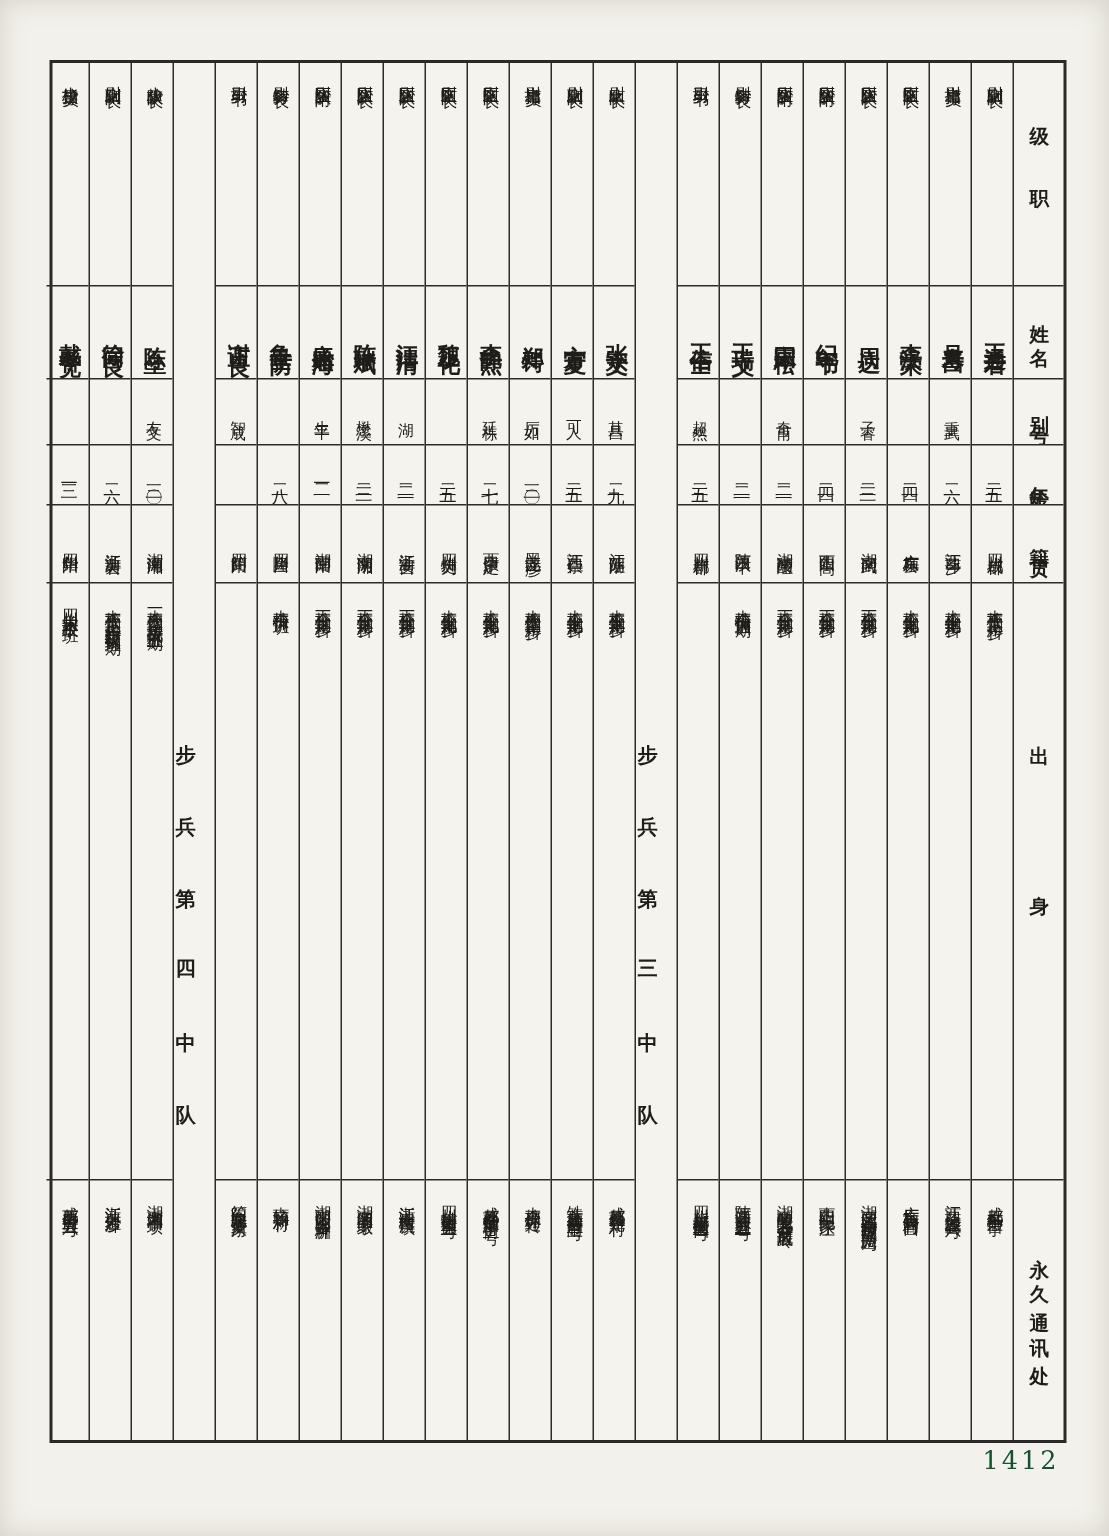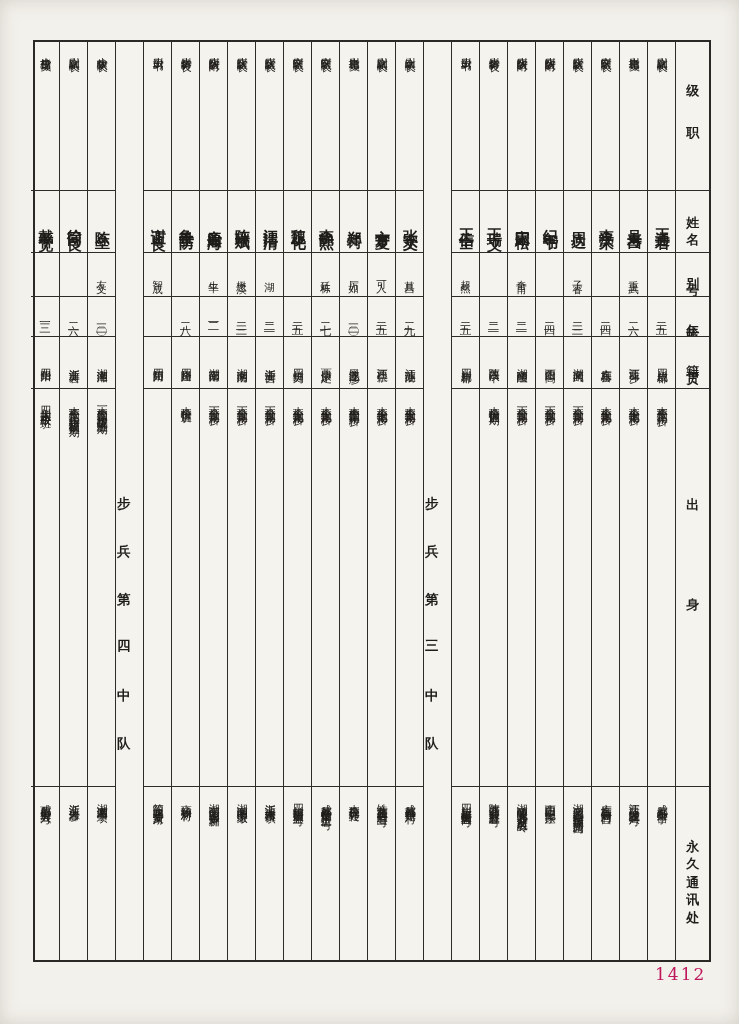--- a/index.html
+++ b/index.html
@@ -47,21 +47,21 @@
   .hl-native{letter-spacing:7px;}
   .hl-origin{letter-spacing:100px;}
   .hl-addr{letter-spacing:18px;}
   .header-col .cell-rank,.header-col .cell-bg,.header-col .cell-addr{
     align-items:center;padding-top:0;}
   
   .divider-col{justify-content:flex-start;align-items:center;
     padding-top:255px;flex-direction:row;display:flex;}
   .divider-t{font-size:13.5px;font-weight:700;letter-spacing:48px;}
   .page-number{position:absolute;left:655px;top:964px;
-    font-family:"DejaVu Serif", serif;font-size:17px;letter-spacing:2px;color:#be185d;}
+    font-family:"DejaVu Serif", serif;font-size:17px;letter-spacing:2px;color:#14532d;}
 </style>
 </head>
 <body>
 
 <div class="scan-edge"></div>
 
 <div class="table" id="roster-table">
   <div class="col header-col">
     <div class="cell cell-rank">
         <span class="vtext hl hl-rank">级职</span>

